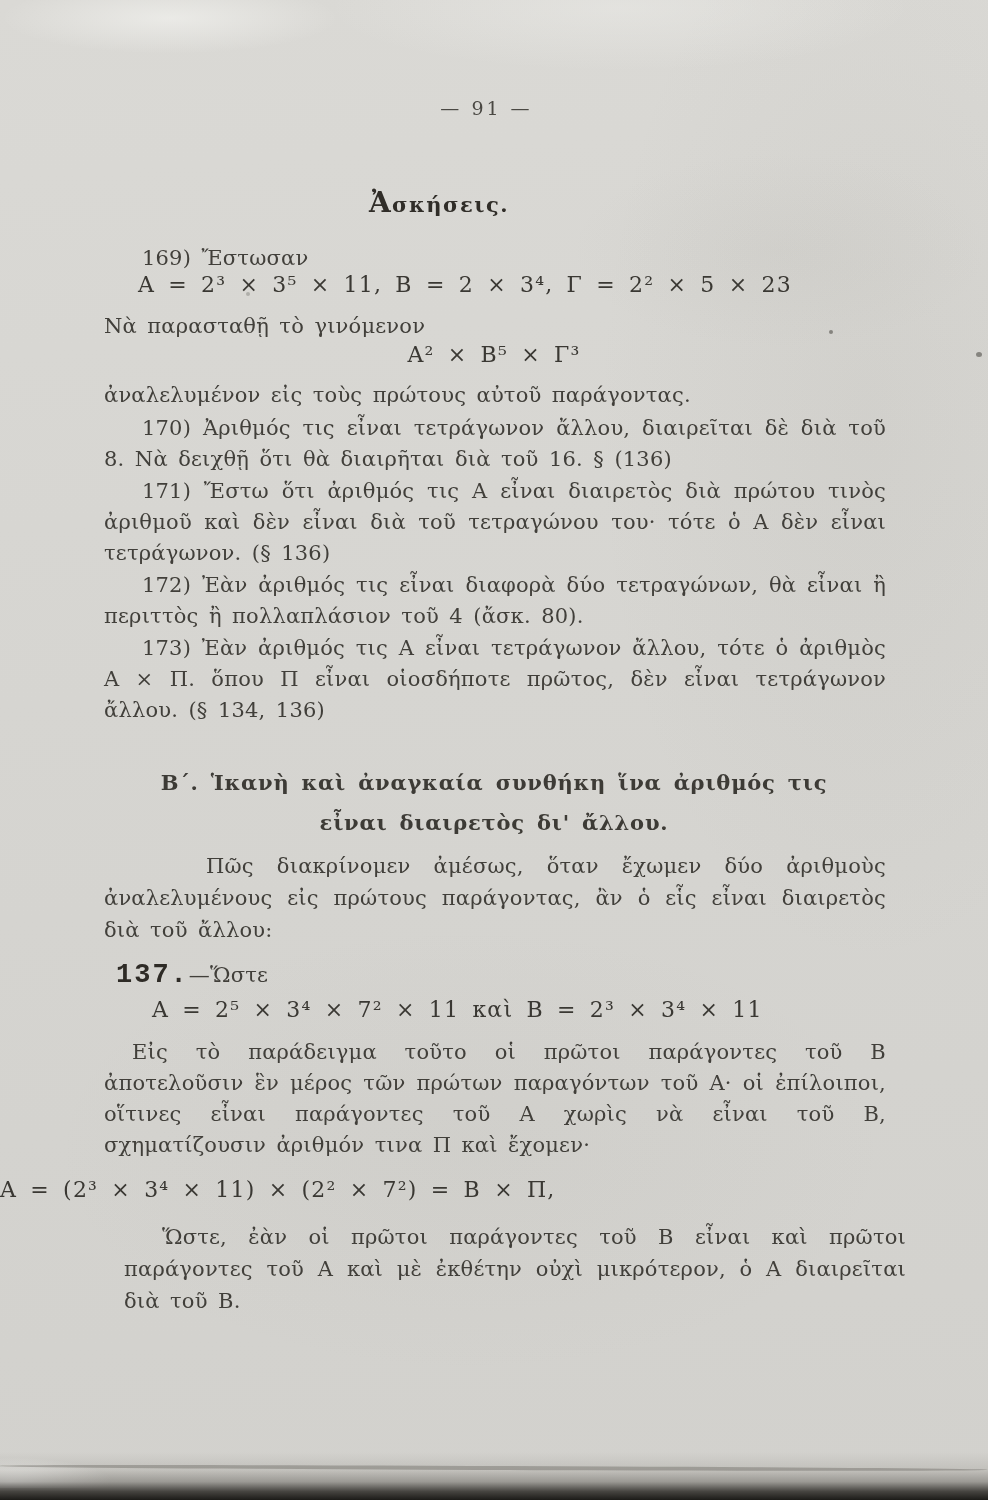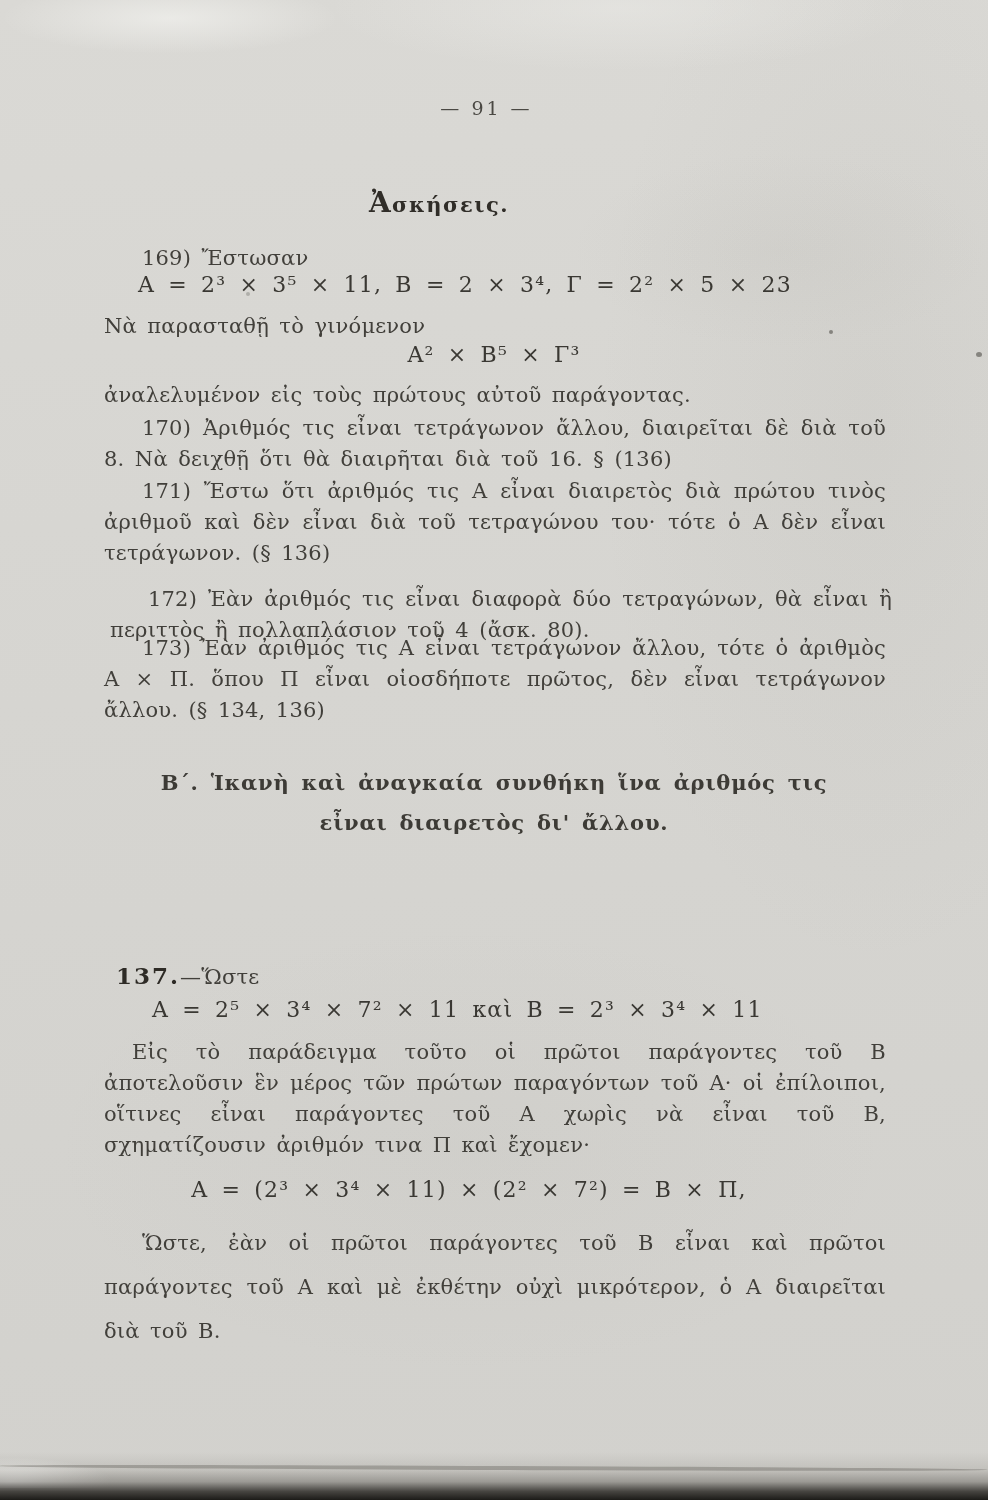--- a/index.html
+++ b/index.html
@@ -39,21 +39,21 @@
     box-sizing: border-box; font-weight: bold; color: #302d28; letter-spacing: 1.5px;
   }
   .exercises-heading .initial { font-size: 28px; }
   .exercises-heading .rest { font-size: 21px; }
   .section-b-heading {
     left: 0; top: 763px; width: 988px; text-align: center;
     font-size: 21px; line-height: 40px; letter-spacing: 0.8px; word-spacing: 4px;
     color: #3d3b36;
     font-weight: bold;
   }
-  .para-num { font-weight: bold; font-size: 23px; letter-spacing: 2px; color: #2e2b26; }
+  .para-num { font-weight: bold; font-size: 27px; letter-spacing: 2px; color: #2e2b26; font-family: Liberation Mono, monospace; }
   .speck { position: absolute; border-radius: 50%; background: rgba(70,68,62,0.55); }
   .scan-bottom {
     position: absolute; left: 0; bottom: 0; width: 988px; height: 48px;
     background: linear-gradient(to bottom,
       transparent 0%,
       rgba(120,116,108,0.18) 38%,
       rgba(88,85,79,0.45) 62%,
       rgba(46,44,40,0.85) 82%,
       #1c1b18 100%);
   }
@@ -85,41 +85,42 @@
   <div class="t body-text" style="left:104px; top:311px;">Νὰ παρασταθῇ τὸ γινόμενον</div>
 
   <div class="t formula" style="left:0; top:342px; width:988px; text-align:center; box-sizing:border-box;">A² × B⁵ × Γ³</div>
 
   <div class="t body-text" style="left:104px; top:380px;">ἀναλελυμένον εἰς τοὺς πρώτους αὐτοῦ παράγοντας.</div>
 
   <div class="t body-text just" style="top:413px;">170) Ἀριθμός τις εἶναι τετράγωνον ἄλλου, διαιρεῖται δὲ διὰ τοῦ 8. Νὰ δειχθῇ ὅτι θὰ διαιρῆται διὰ τοῦ 16. § (136)</div>
 
   <div class="t body-text just" style="top:476px;">171) Ἔστω ὅτι ἀριθμός τις Α εἶναι διαιρετὸς διὰ πρώτου τινὸς ἀριθμοῦ καὶ δὲν εἶναι διὰ τοῦ τετραγώνου του· τότε ὁ Α δὲν εἶναι τετράγωνον. (§ 136)</div>
 
-  <div class="t body-text just" style="top:584px;margin-left:6px;">172) Ἐὰν ἀριθμός τις εἶναι διαφορὰ δύο τετραγώνων, θὰ εἶναι ἢ περιττὸς ἢ πολλαπλάσιον τοῦ 4 (ἄσκ. 80).</div>
+  <div class="t body-text just" style="top:570px;">172) Ἐὰν ἀριθμός τις εἶναι διαφορὰ δύο τετραγώνων, θὰ εἶναι ἢ περιττὸς ἢ πολλαπλάσιον τοῦ 4 (ἄσκ. 80).</div>
 
   <div class="t body-text just" style="top:633px;">173) Ἐὰν ἀριθμός τις Α εἶναι τετράγωνον ἄλλου, τότε ὁ ἀριθμὸς Α × Π. ὅπου Π εἶναι οἱοσδήποτε πρῶτος, δὲν εἶναι τετράγωνον ἄλλου. (§ 134, 136)</div>
 
   <div class="t section-b-heading">
     <div>Β´. Ἱκανὴ καὶ ἀναγκαία συνθήκη ἵνα ἀριθμός τις</div>
     <div>εἶναι διαιρετὸς δι' ἄλλου.</div>
   </div>
 
+  <div class="t body-text just" style="top:850px; text-indent:102px; line-height:32px;">Πῶς διακρίνομεν ἀμέσως, ὅταν ἔχωμεν δύο ἀριθμοὺς ἀναλελυμένους εἰς πρώτους παράγοντας, ἂν ὁ εἷς εἶναι διαιρετὸς διὰ τοῦ ἄλλου:</div>
 
   <div class="t body-text" style="left:116px; top:960px;">
     <span class="para-num">137.</span><span>—Ὥστε</span>
   </div>
 
   <div class="t formula" style="left:152px; top:997px;">A = 2⁵ × 3⁴ × 7² × 11  καὶ  B = 2³ × 3⁴ × 11</div>
 
   <div class="t body-text just" style="top:1037px; text-indent:28px;">Εἰς τὸ παράδειγμα τοῦτο οἱ πρῶτοι παράγοντες τοῦ Β ἀποτελοῦσιν ἓν μέρος τῶν πρώτων παραγόντων τοῦ Α· οἱ ἐπίλοιποι, οἵτινες εἶναι παράγοντες τοῦ Α χωρὶς νὰ εἶναι τοῦ Β, σχηματίζουσιν ἀριθμόν τινα Π καὶ ἔχομεν·</div>
 
-  <div class="t formula" style="left:0; top:1177px; width:988px; text-align:center; padding-right:50px; box-sizing:border-box;">A = (2³ × 3⁴ × 11) × (2² × 7²) = B × Π,</div>
+  <div class="t formula" style="left:0; top:1177px; width:988px; text-align:left; padding-right:50px; box-sizing:border-box;">A = (2³ × 3⁴ × 11) × (2² × 7²) = B × Π,</div>
 
-  <div class="t body-text just" style="top:1221px; line-height:44px;">Ὥστε, ἐὰν οἱ πρῶτοι παράγοντες τοῦ Β εἶναι καὶ πρῶτοι παράγοντες τοῦ Α καὶ μὲ ἐκθέτην οὐχὶ μικρότερον, ὁ Α διαιρεῖται διὰ τοῦ Β.</div>
+  <div class="t body-text just" style="top:1221px; line-height:32px;margin-left:20px;">Ὥστε, ἐὰν οἱ πρῶτοι παράγοντες τοῦ Β εἶναι καὶ πρῶτοι παράγοντες τοῦ Α καὶ μὲ ἐκθέτην οὐχὶ μικρότερον, ὁ Α διαιρεῖται διὰ τοῦ Β.</div>
 
   <div class="speck" style="left:829px; top:330px; width:4px; height:4px;"></div>
   <div class="speck" style="left:976px; top:352px; width:6px; height:5px;"></div>
   <div class="speck" style="left:246px; top:292px; width:4px; height:4px; opacity:.5;"></div>
 
   <div class="corner-light"></div>
   <div class="scan-bottom"></div>
 
 </div>
 

